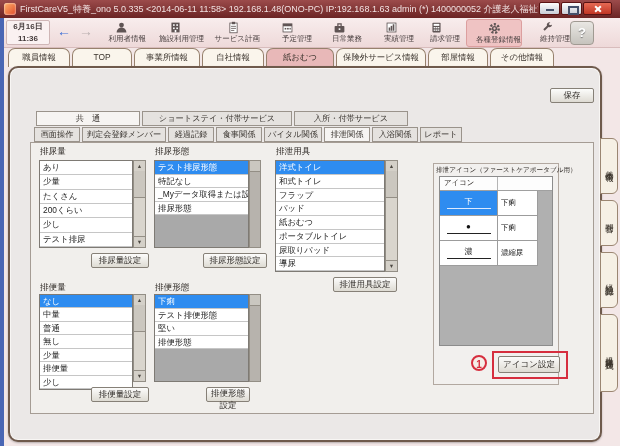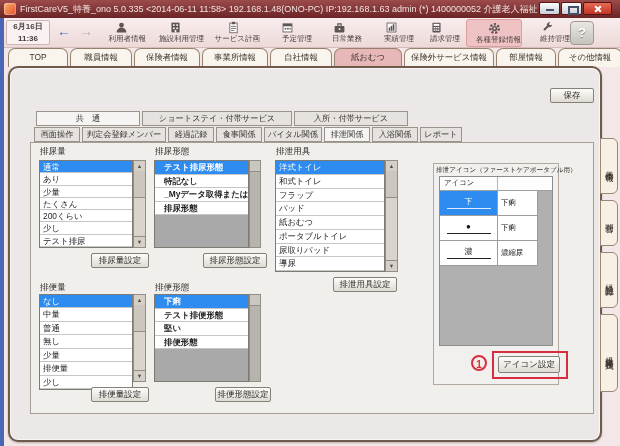--- a/index.html
+++ b/index.html
@@ -35,21 +35,21 @@
   .tab.sel{background:#e8b8b8;}
   
   .mainpanel{position:absolute;left:8px;top:66px;width:590px;height:372px;background:#ebe8e7;border:2px solid #6f5a4c;border-radius:10px;box-shadow:inset 0 0 0 1px #f8f6f4,0 1px 2px rgba(0,0,0,.25);box-sizing:content-box;}
   .btn{position:absolute;background:linear-gradient(#fcfcfb,#dedbd3);border:1px solid #868077;border-radius:2px;font-size:8.5px;text-align:center;color:#2e2a26;font-family:inherit;padding:0;box-sizing:border-box;}
   .stab{position:absolute;height:15px;background:#e5e2df;border:1px solid #9a938b;box-sizing:border-box;font-size:8.2px;text-align:center;line-height:13px;color:#3a3530;white-space:nowrap;overflow:hidden;}
   .stab.sel{background:#f6f4f2;}
   .content{position:absolute;left:20px;top:74px;width:564px;height:272px;background:#f1efec;border:1px solid #a59c94;box-sizing:border-box;}
   .flabel{position:absolute;font-size:8.6px;color:#2f2a26;white-space:nowrap;}
   .list{position:absolute;background:#fff;border:1px solid #7e7a74;box-sizing:border-box;display:flex;flex-direction:column;}
   .list .row{flex:1;border-bottom:1px solid #c6c6c6;font-size:8.4px;line-height:12px;padding-left:3px;color:#1e1e1e;white-space:nowrap;overflow:hidden;}
-  .list .rowf{flex:none;height:12.5px;border-bottom:1px solid #c6c6c6;font-size:8.4px;line-height:12px;padding-left:9px;color:#1e1e1e;white-space:nowrap;overflow:hidden;font-weight:bold;}
+  .list .rowf{flex:none;height:12.5px;border-bottom:1px solid #c6c6c6;font-size:8.4px;line-height:12px;padding-left:3px;color:#1e1e1e;white-space:nowrap;overflow:hidden;}
   .list .sel{background:#2e8cf0;color:#fff;}
   .list .filler{flex:1;background:#a9a9a9;}
   .sb{position:absolute;width:13px;background:#d9d5cd;border:1px solid #938e85;box-sizing:border-box;}
   .sb .ar{position:absolute;left:0;width:11px;height:10px;background:#d4d0c8;text-align:center;font-size:5.5px;line-height:10px;color:#4c4842;}
   .sb .up{top:0;border-bottom:1px solid #938e85;}
   .sb .dn{bottom:0;border-top:1px solid #938e85;}
   .sb .thumb{position:absolute;left:0;top:10px;width:11px;height:26px;background:#cbc7bf;border-bottom:1px solid #938e85;}
   .strip{position:absolute;width:12px;background:#b7b3ad;border:1px solid #938e85;box-sizing:border-box;}
   .strip i{position:absolute;left:0;top:0;width:10px;height:10px;background:#cac7c0;border-bottom:1px solid #938e85;}
   
@@ -181,23 +181,22 @@
     <div class="titem" style="left:520px;width:46px">
       <span class="ticon"><svg width="13" height="13" viewBox="0 0 16 16">
             <path d="M13.5 4.5a3.2 3.2 0 0 1-4.3 3L4.6 12 2.8 10.2l4.5-4.5a3.2 3.2 0 0 1 4.2-4l-2 2 1.6 1.6z" fill="#5f5454"></path>
           </svg></span>
       <span class="tlabel">維持管理</span>
     </div>
     <div class="helpbtn">?</div>
   </div>
 
   <div class="tabrow">
+    <div class="tab" style="flex:0 0 62px">職員情報</div>
     <div class="tab" style="flex:0 0 60px">TOP</div>
-    <div class="tab" style="flex:0 0 62px">職員情報</div>
-    <div class="tab" style="flex:0 0 66px">保険者情報</div>
     <div class="tab" style="flex:0 0 66px">事業所情報</div>
     <div class="tab" style="flex:0 0 62px">自社情報</div>
     <div class="tab sel" style="flex:0 0 68px">紙おむつ</div>
     <div class="tab" style="flex:0 0 90px">保険外サービス情報</div>
     <div class="tab" style="flex:0 0 60px">部屋情報</div>
     <div class="tab" style="flex:0 0 64px">その他情報</div>
   </div>
 
   <div class="mainpanel">
     <button class="btn" style="left:540px;top:20px;width:44px;height:15px">保存</button>
@@ -212,21 +211,20 @@
     <div class="stab" style="left:206px;top:59px;width:46px">食事関係</div>
     <div class="stab" style="left:254px;top:59px;width:58px">バイタル関係</div>
     <div class="stab sel" style="left:314px;top:59px;width:46px">排泄関係</div>
     <div class="stab" style="left:362px;top:59px;width:46px">入浴関係</div>
     <div class="stab" style="left:410px;top:59px;width:42px">レポート</div>
 
     <div class="content">
 
       <div class="flabel" style="left:9px;top:3px">排尿量</div>
       <div class="list" style="left:8px;top:17px;width:94px;height:88px">
-        <div class="row sel">通常</div>
         <div class="row">あり</div>
         <div class="row">少量</div>
         <div class="row">たくさん</div>
         <div class="row">200くらい</div>
         <div class="row">少し</div>
         <div class="row">テスト排尿</div>
       </div>
       <div class="sb" style="left:102px;top:17px;height:88px">
         <div class="ar up">▲</div>
         <div class="thumb"></div>
@@ -286,21 +284,21 @@
       <div class="list" style="left:123px;top:151px;width:95px;height:88px">
         <div class="rowf sel">下痢</div>
         <div class="rowf">テスト排便形態</div>
         <div class="rowf">堅い</div>
         <div class="rowf">排便形態</div>
         <div class="filler"></div>
       </div>
       <div class="strip" style="left:218px;top:151px;height:88px">
           <i></i>
         </div>
-      <button class="btn" style="left:184px;top:244px;width:56px;height:15px">排便形態設定</button>
+      <button class="btn" style="left:175px;top:244px;width:44px;height:15px">排便形態設定</button>
 
       <div class="groupbox">
         <div class="gtitle">排泄アイコン（ファーストケアポータブル用）</div>
         <div class="itable">
           <div class="ihead">
             <div class="hc1">アイコン</div>
             <div class="hc2">セット名</div>
           </div>
           <div class="irow sel">
             <div class="icell">

